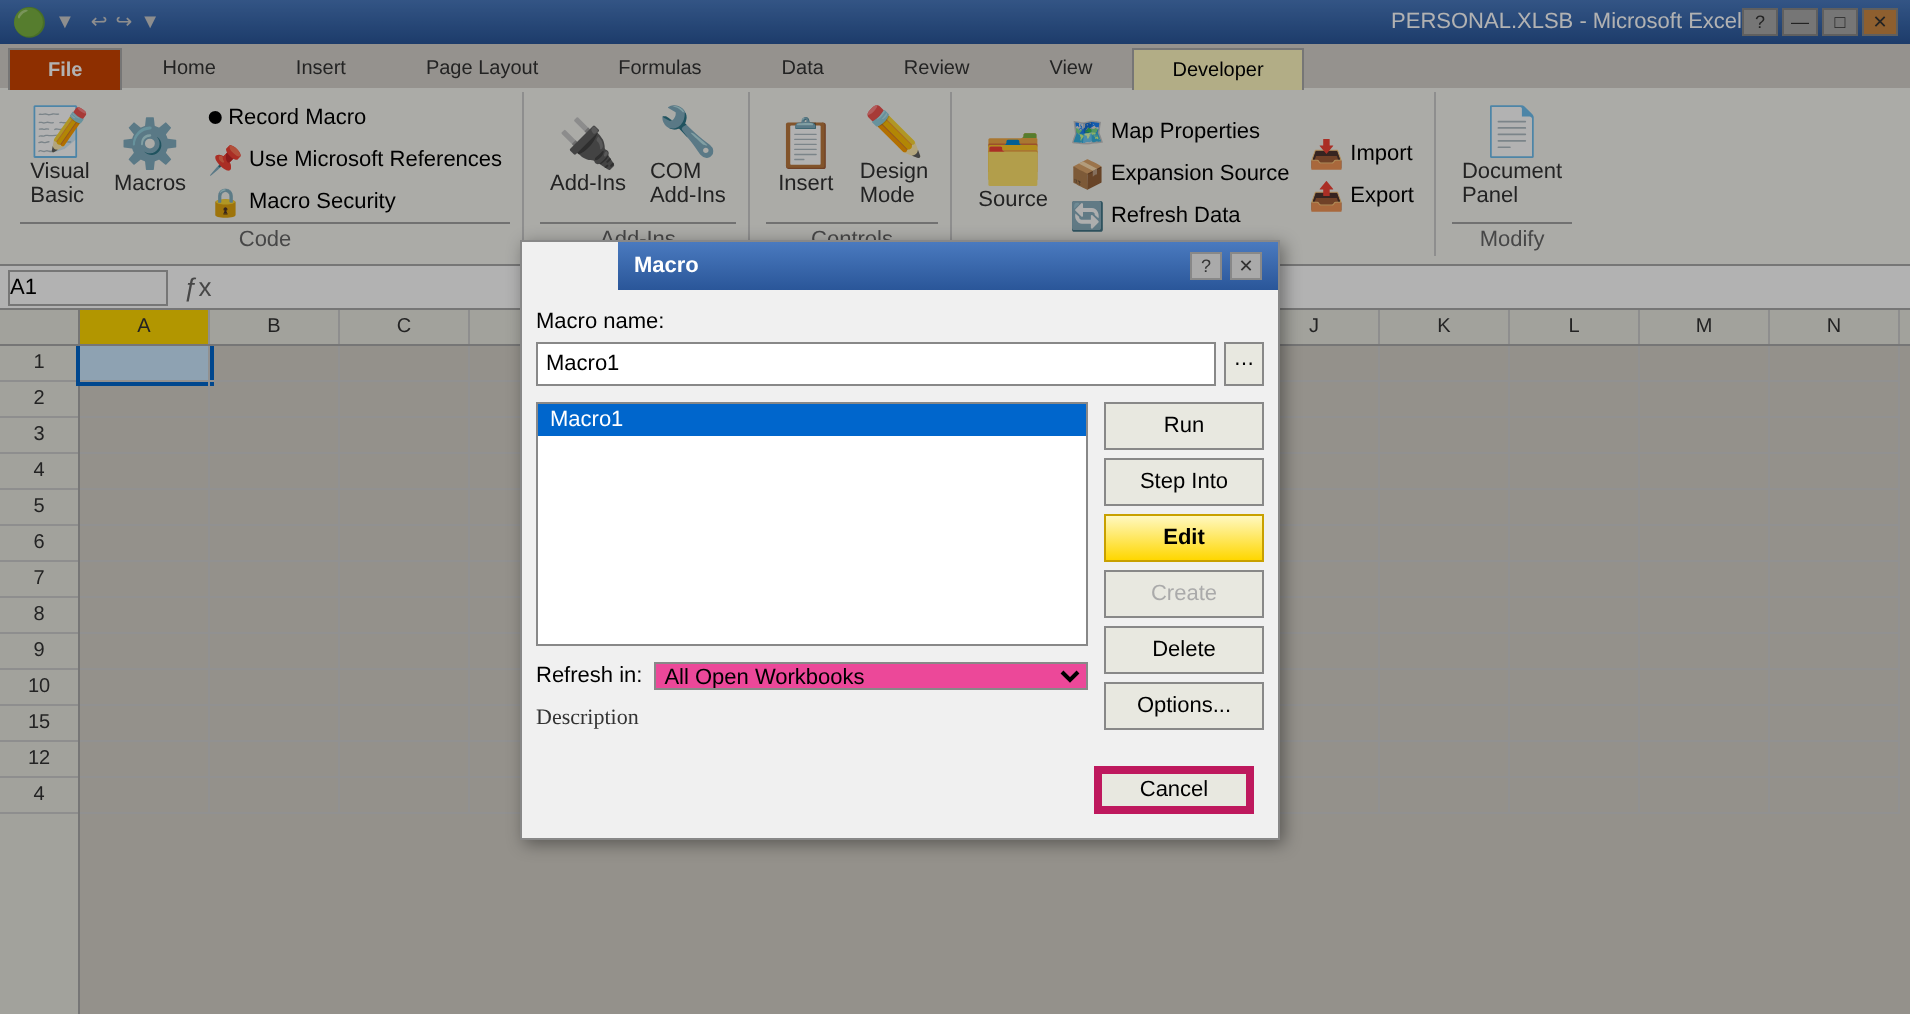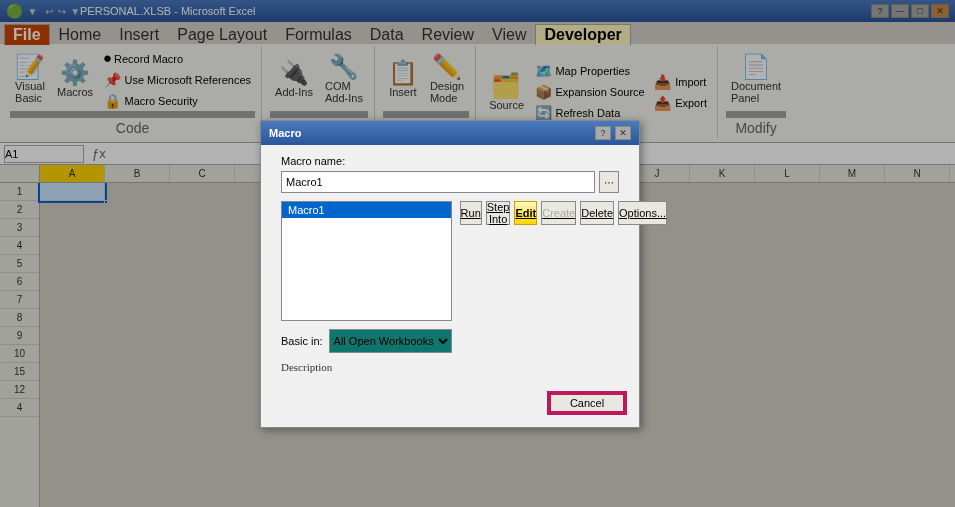--- a/index.html
+++ b/index.html
@@ -9,58 +9,58 @@
     .title-bar {
       background: linear-gradient(to bottom, #4a7abf, #2a5699);
       height: 22px;
       display: flex;
       align-items: center;
       justify-content: space-between;
       padding: 0 6px;
       color: white;
     }
     .title-bar-left { display: flex; align-items: center; gap: 4px; }
-    .title-bar-title { font-size: 11px; color: white; flex: 1; text-align: left; }
+    .title-bar-title { font-size: 11px; color: white; flex: 1; text-align: right; }
     .title-bar-controls { display: flex; gap: 2px; }
     .title-btn {
       width: 18px; height: 14px; background: #aaa; border: 1px solid #888;
       font-size: 9px; display: flex; align-items: center; justify-content: center;
       cursor: pointer; color: #333;
     }
     .title-btn.close { background: #c84; }
 
     
     .ribbon { background: #f5f5f0; border-bottom: 1px solid #aaa; }
     .ribbon-tabs { display: flex; background: #d6d2cc; height: 22px; align-items: flex-end; padding-left: 4px; }
     .ribbon-tab {
-      padding: 2px 8px; font-size: 16px; cursor: pointer; height: 20px;
+      padding: 2px 19px; font-size: 10px; cursor: pointer; height: 20px;
       display: flex; align-items: center; border: 1px solid transparent;
       border-bottom: none; background: #d6d2cc; color: #333;
     }
     .ribbon-tab.active {
       background: #f5f5f0; border-color: #aaa; color: #000;
       height: 21px; margin-bottom: -1px;
     }
     .ribbon-tab.developer-active {
       background: #fff8c0; border-color: #aaa; color: #000;
-      height: 21px; margin-bottom: -1px; font-weight: bold;
+      height: 21px; margin-bottom: -1px; font-weight: normal;
     }
     .ribbon-content {
       background: #f5f5f0; padding: 2px 4px 4px 4px;
       display: flex; align-items: stretch; gap: 2px;
       min-height: 80px;
     }
     .ribbon-group {
       display: flex; flex-direction: column; align-items: center;
       border-right: 1px solid #ccc; padding: 2px 6px; min-width: 60px;
     }
     .ribbon-group:last-child { border-right: none; }
     .ribbon-group-label {
-      font-size: 14px; color: #666; margin-top: auto; padding-top: 2px;
-      border-top: 7px solid #a3a3a3; width: 100%; text-align: center;
+      font-size: 11px; color: #666; margin-top: auto; padding-top: 2px;
+      border-top: 1px solid #a3a3a3; width: 100%; text-align: center;
     }
     .ribbon-group-content { display: flex; gap: 2px; flex: 1; align-items: center; }
 
     .ribbon-big-btn {
       display: flex; flex-direction: column; align-items: center;
       padding: 2px 4px; cursor: pointer; border: 1px solid transparent;
       border-radius: 2px; min-width: 40px; font-size: 9px; color: #333;
     }
     .ribbon-big-icon { font-size: 24px; line-height: 1; margin-bottom: 1px; }
 
@@ -121,30 +121,30 @@
 
     
     .modal {
       position: absolute; top: 120px; left: 260px; width: 380px;
       background: #f0f0f0; border: 1px solid #888;
       box-shadow: 2px 2px 8px rgba(0,0,0,0.4); z-index: 20;
     }
     .modal-titlebar {
       background: linear-gradient(to bottom, #4a7abf, #2a5699);
       color: white; padding: 4px 8px; display: flex; align-items: center;
-      justify-content: space-between; height: 24px;
+      justify-content: space-between; height: 24px; margin-left: 48px;
     }
     .modal-title { font-size: 11px; font-weight: bold; }
     .modal-controls { display: flex; gap: 4px; }
     .modal-ctrl-btn {
       width: 16px; height: 14px; background: #aaa; border: 1px solid #888;
       font-size: 9px; display: flex; align-items: center; justify-content: center;
       cursor: pointer; color: #333;
     }
-    .modal-body { padding: 10px 20px; }
+    .modal-body { padding: 10px 7px; }
     .macro-name-label { font-size: 11px; margin-bottom: 4px; }
     .macro-name-row { display: flex; gap: 4px; margin-bottom: 8px; }
     .macro-name-input {
       flex: 1; height: 22px; border: 1px solid #888; padding: 0 4px; font-size: 11px;
       background: white;
     }
     .macro-btn-sm {
       width: 20px; height: 22px; background: #e8e8e0; border: 1px solid #888;
       cursor: pointer; display: flex; align-items: center; justify-content: center; font-size: 10px;
     }
@@ -156,25 +156,25 @@
       flex: 1; border: 1px solid #888; background: white; min-height: 120px;
       overflow-y: auto;
     }
     .macro-list-item {
       padding: 2px 6px; font-size: 11px; cursor: pointer;
     }
     .macro-list-item.selected { background: #0066cc; color: white; }
     .macros-in-row { display: flex; align-items: center; gap: 6px; margin-top: 8px; }
     .macros-in-label { font-size: 11px; white-space: nowrap; }
     .macros-in-select {
-      flex: 1; height: 24px; border: 1px solid #888; font-size: 11px; background: #0f766e;
+      flex: 1; height: 14px; border: 1px solid #888; font-size: 11px; background: #ec4899;
     }
     .description-label { font-size: 11px; margin-top: 8px; color: #333; font-family: Liberation Serif, serif; }
 
-    .modal-buttons { display: flex; flex-direction: row; gap: 4px; min-width: 80px; text-decoration: underline; }
+    .modal-buttons { display: flex; flex-direction: column; gap: 4px; min-width: 80px; }
     .modal-btn {
       width: 80px; height: 24px; background: #e8e8e0; border: 1px solid #888;
       font-size: 11px; cursor: pointer; display: flex; align-items: center; justify-content: center;
     }
     .modal-btn.highlighted {
       background: linear-gradient(to bottom, #fff8c0, #ffd700);
       border-color: #c8a000; font-weight: bold;
     }
     .modal-btn.disabled { color: #aaa; cursor: default; }
 
@@ -591,21 +591,21 @@
     <div class="macro-name-row">
       <input class="macro-name-input" value="Macro1" style="">
       <div class="macro-btn-sm">⋯</div>
     </div>
     <div class="modal-content-row">
       <div class="macro-list-container">
         <div class="macro-list">
           <div class="macro-list-item selected">Macro1</div>
         </div>
         <div class="macros-in-row">
-          <span class="macros-in-label">Basic in:</span>
+          <span class="macros-in-label">Refresh in:</span>
           <select class="macros-in-select">
             <option>All Open Workbooks</option>
             <option>This Workbook</option>
             <option>PERSONAL.XLSB</option>
           </select>
         </div>
         <div class="description-label">Description</div>
       </div>
       <div class="modal-buttons">
         <button class="modal-btn">Run</button>

